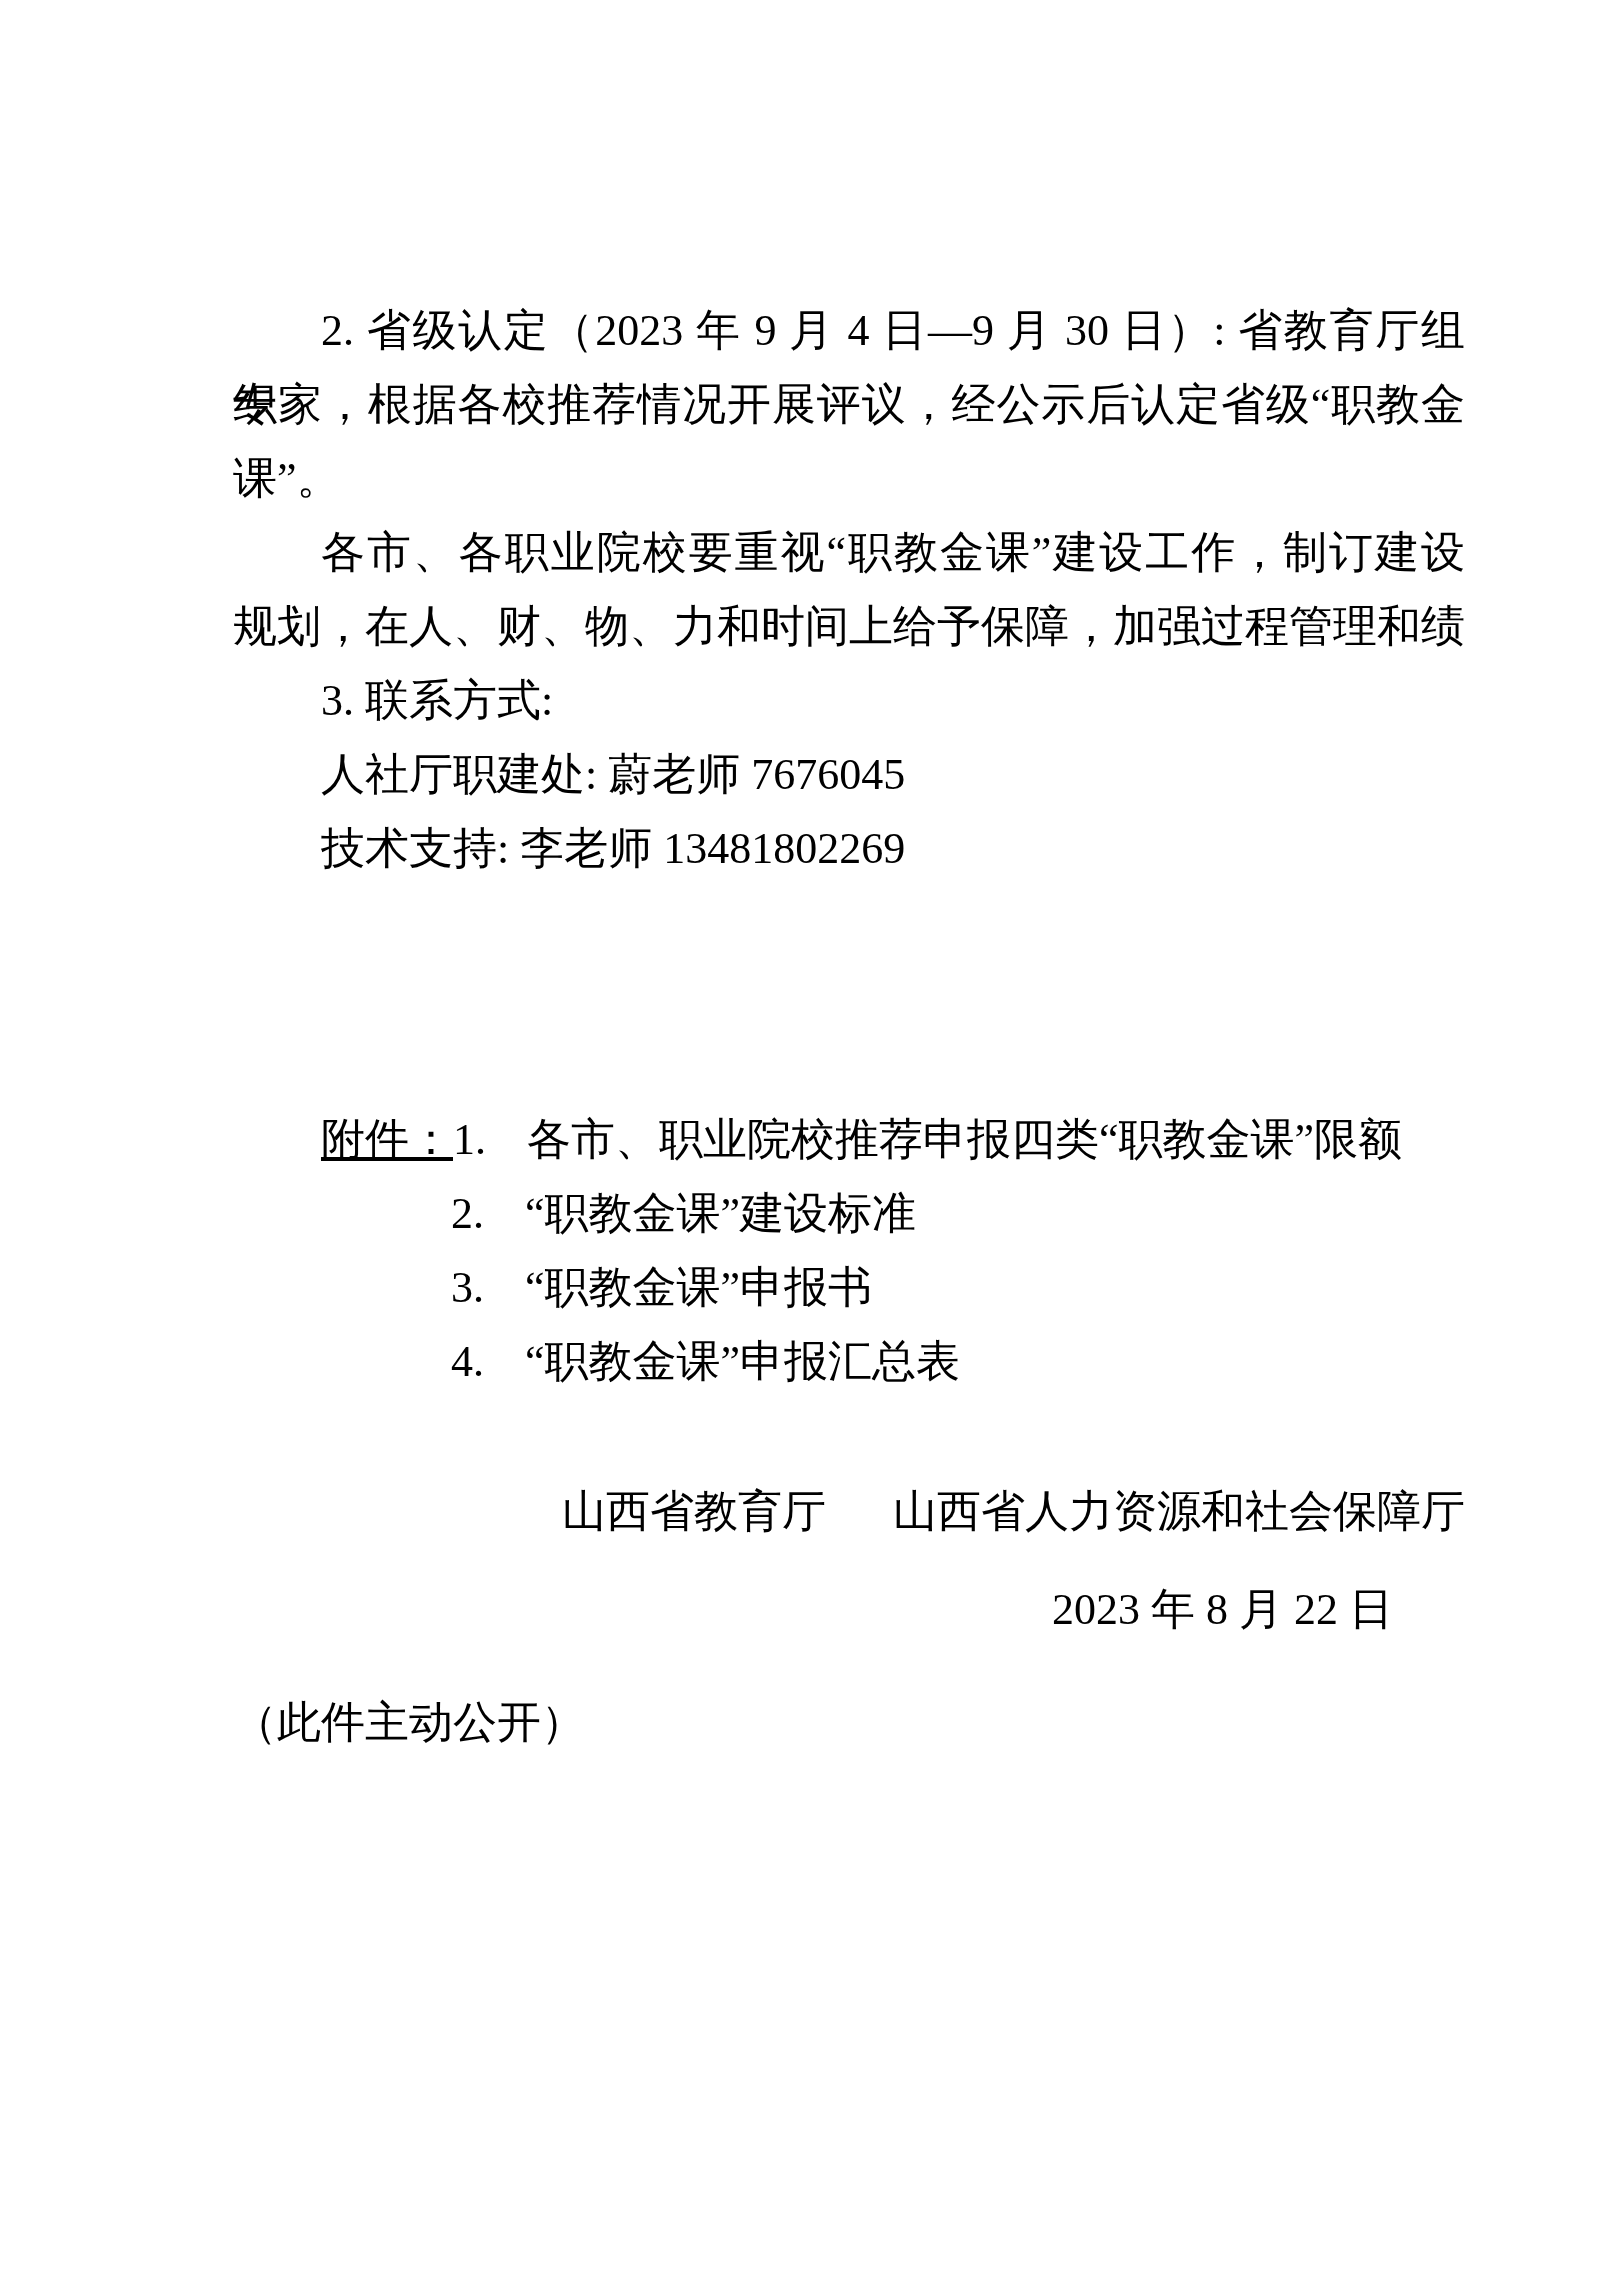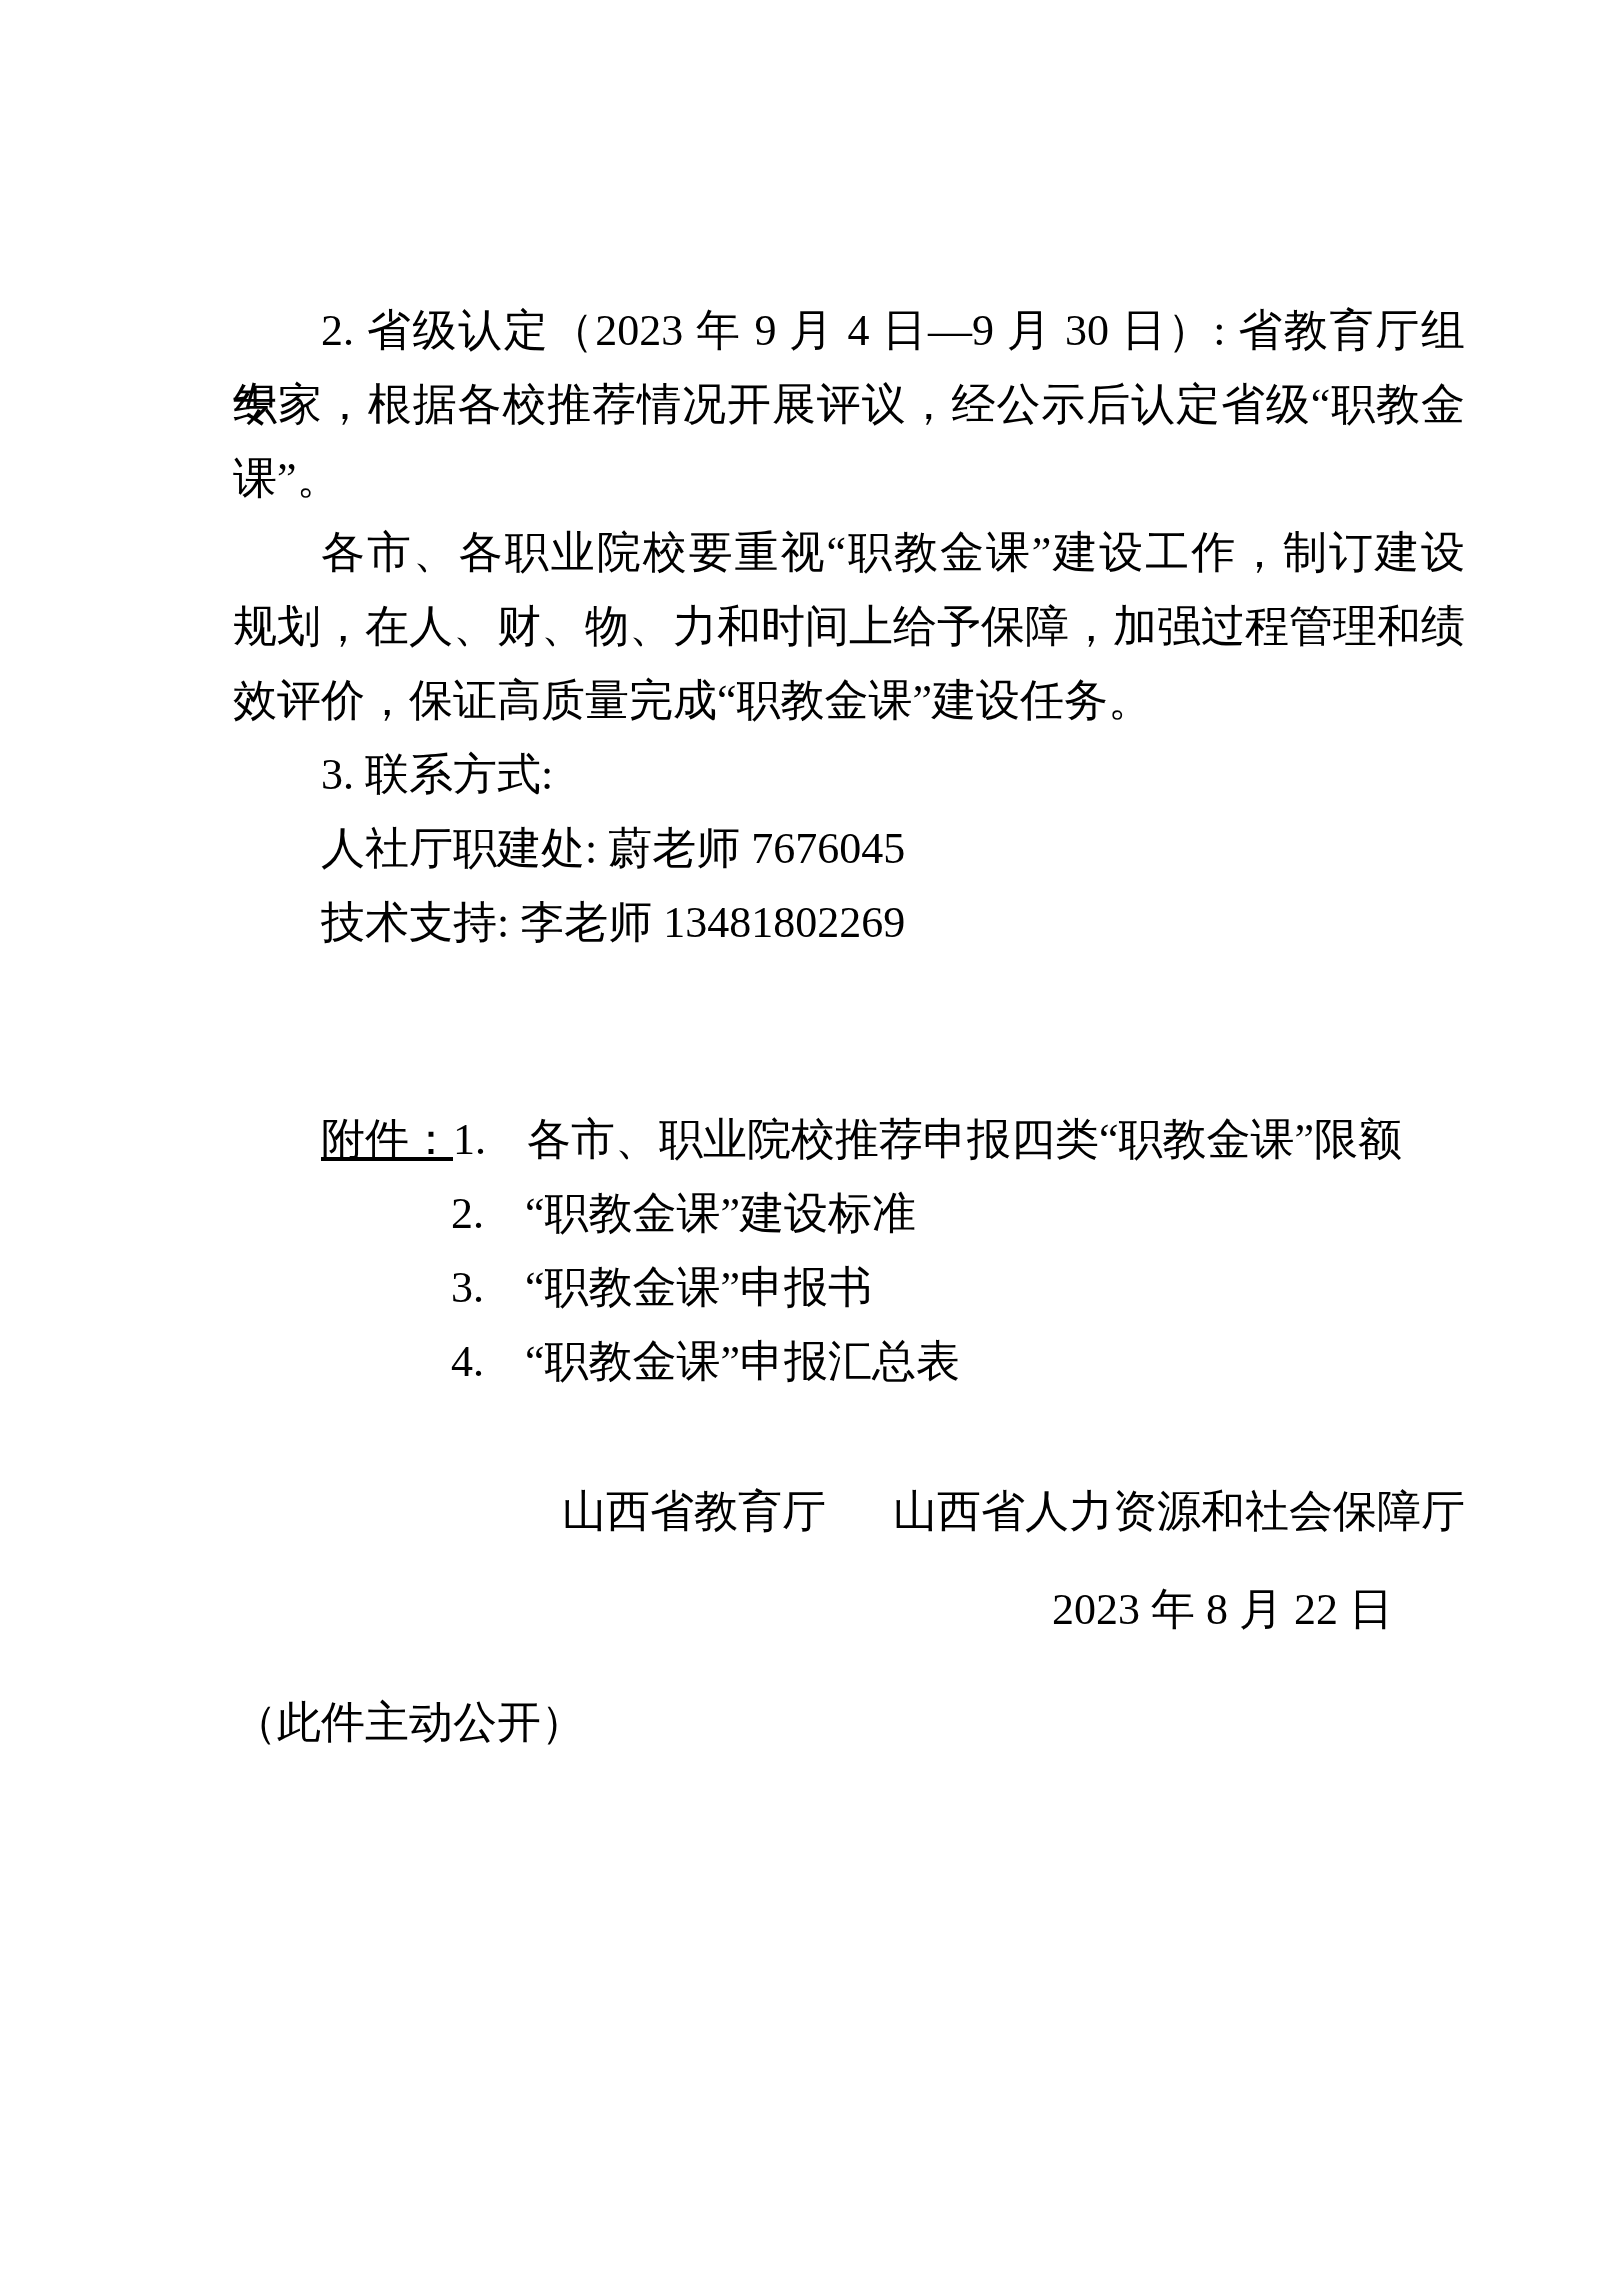--- a/index.html
+++ b/index.html
@@ -97,21 +97,20 @@
 <body>
 
 <div class="page">
 
   <div class="body-block">
     <div class="line indent fill">2. 省级认定（2023 年 9 月 4 日—9 月 30 日）: 省教育厅组织</div>
     <div class="line fill">专家，根据各校推荐情况开展评议，经公示后认定省级“职教金</div>
     <div class="line">课”。</div>
     <div class="line indent fill">各市、各职业院校要重视“职教金课”建设工作，制订建设</div>
     <div class="line fill">规划，在人、财、物、力和时间上给予保障，加强过程管理和绩</div>
-    <div class="line">效评价，保证高质量完成“职教金课”建设任务。</div>
     <div class="line indent">3. 联系方式:</div>
     <div class="line indent">人社厅职建处: 蔚老师 7676045</div>
     <div class="line indent">技术支持: 李老师 13481802269</div>
   </div>
 
   <div class="att-block">
     <div class="att-row att-row-first">
       <span class="att-label">附件：</span><span class="att-num">1.</span><span>各市、职业院校推荐申报四类“职教金课”限额</span>
     </div>
     <div class="att-row att-rest">

